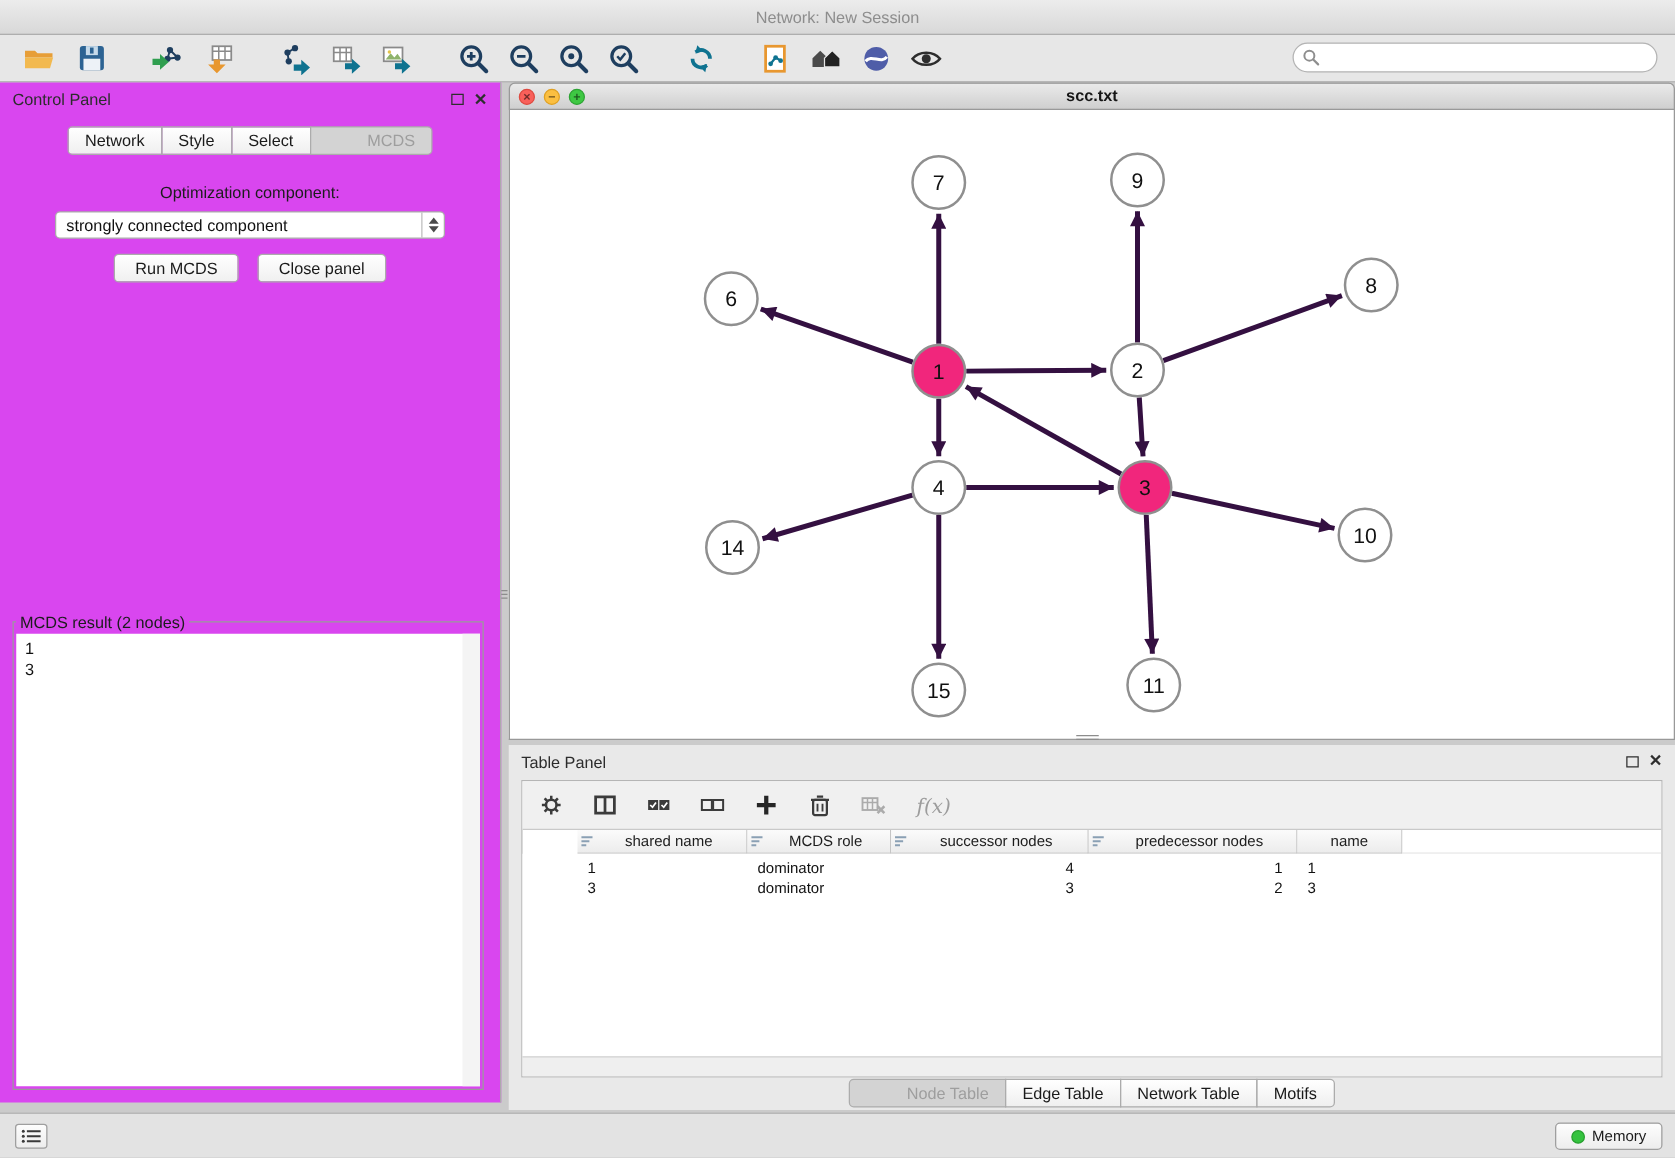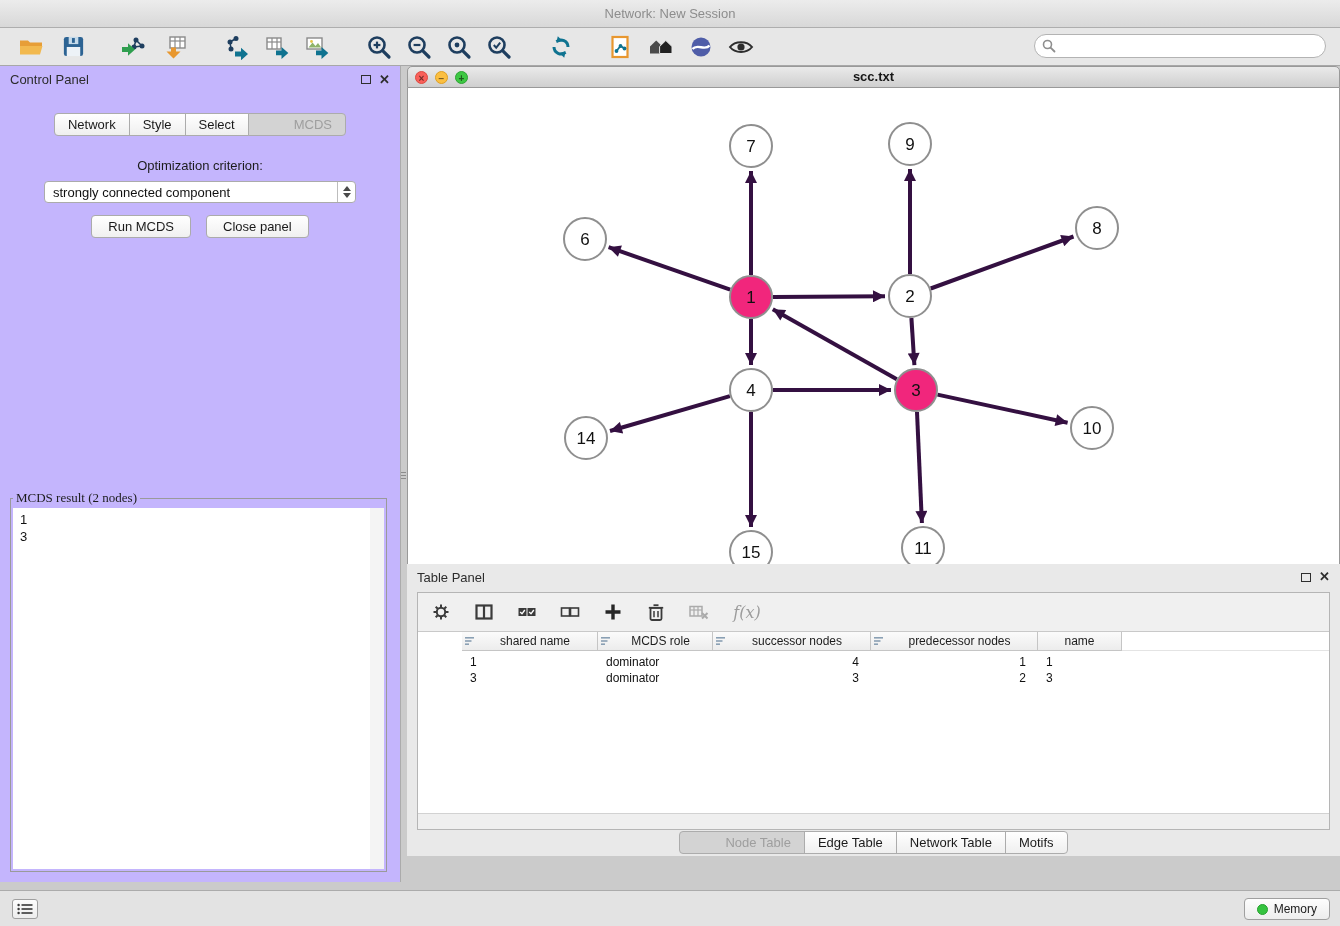--- a/index.html
+++ b/index.html
@@ -12,42 +12,42 @@
 
   
   .toolbar{position:absolute;left:0;top:28px;width:100%;height:38px;background:#e7e7e7;border-bottom:1px solid #a8a8a8;display:flex;align-items:center;padding-left:14px;box-sizing:border-box;}
   .tb-btn{width:34px;height:32px;display:flex;align-items:center;justify-content:center;background:transparent;border:none;padding:0;cursor:pointer;}
   .g2{margin-left:26px;} .g3{margin-left:28px;} .g4{margin-left:28px;} .g5{margin-left:28px;} .g6{margin-left:26px;}
   .searchbox{position:absolute;right:14px;top:6px;width:292px;height:24px;}
   .searchbox input{width:100%;height:100%;box-sizing:border-box;border:1px solid #b3b3b3;border-radius:12px;background:#fff;padding:0 10px 0 26px;font-size:13px;font-family:"Liberation Sans",sans-serif;outline:none;}
   .searchbox .mag{position:absolute;left:8px;top:5px;}
 
   
-  .cpanel{position:absolute;left:0;top:66px;width:401px;height:816px;background:#c4b5fd;border-right:1px solid #ababab;box-sizing:border-box;}
+  .cpanel{position:absolute;left:0;top:66px;width:401px;height:816px;background:#d946ef;border-right:1px solid #ababab;box-sizing:border-box;}
   .cp-head{height:27px;display:flex;align-items:center;padding:0 10px;}
   .cp-title{font-size:13px;color:#2c2c2c;flex:1;}
   .winbtns{display:flex;align-items:center;gap:8px;}
   .float-btn{width:10px;height:9px;border:1.6px solid #2e2e2e;display:inline-block;background:transparent;padding:0;cursor:pointer;}
   .close-btn{font-size:13px;font-weight:bold;color:#2e2e2e;background:none;border:none;padding:0;line-height:12px;cursor:pointer;}
-  .seg-row{text-align:center;margin-top:20px;}
+  .seg-row{text-align:center;margin-top:8px;}
   .seg-tabs{display:inline-flex;}
   .seg{border:1px solid #acacac;background:linear-gradient(#ffffff,#efefef);padding:3px 13px;font-size:13px;color:#1a1a1a;margin-left:-1px;cursor:pointer;font-family:"Liberation Sans",sans-serif;}
   .seg.first{border-radius:4px 0 0 4px;margin-left:0;}
   .seg.last{border-radius:0 4px 4px 0;}
   .seg.active{background:#d3d3d3;color:#9e9e9e;padding-left:45px;}
   .opt-label{text-align:center;font-size:13px;color:#1c1c1c;margin-top:22px;}
   .dropdown{margin:8px auto 0 auto;width:312px;height:22px;background:#fff;border:1px solid #ababab;border-radius:4px;display:flex;align-items:center;box-sizing:border-box;cursor:pointer;}
   .dropdown .val{flex:1;font-size:13px;color:#111;padding-left:8px;}
   .stepper{width:17px;align-self:stretch;border-left:1px solid #bdbdbd;display:flex;flex-direction:column;align-items:center;justify-content:center;gap:2px;}
   .tri-up{width:0;height:0;border-left:4px solid transparent;border-right:4px solid transparent;border-bottom:5px solid #4a4a4a;}
   .tri-dn{width:0;height:0;border-left:4px solid transparent;border-right:4px solid transparent;border-top:5px solid #4a4a4a;}
   .btn-row{text-align:center;margin-top:12px;display:flex;justify-content:center;gap:15px;}
   .mac-btn{border:1px solid #ababab;background:linear-gradient(#ffffff,#f0f0f0);border-radius:4px;padding:3px 16px;font-size:13px;color:#1a1a1a;cursor:pointer;font-family:"Liberation Sans",sans-serif;}
   .result-box{position:absolute;left:10px;right:13px;top:424px;height:382px;border:1px solid #9a9a9a;margin:0;padding:2px;box-sizing:border-box;background:transparent;}
-  .result-box legend{font-size:13px;color:#1c1c1c;padding:0 3px;font-family:Liberation Serif, serif;}
+  .result-box legend{font-size:13px;color:#1c1c1c;padding:0 3px;}
   .result-inner{background:#fff;width:100%;height:100%;box-sizing:border-box;padding:3px 7px;overflow:hidden;border-right:14px solid #f4f4f4;}
   .result-line{font-size:13px;color:#111;line-height:17px;}
 
   
   .netwin{position:absolute;left:407px;top:66px;width:933px;height:526px;}
   .net-titlebar{height:22px;background:linear-gradient(#eaeaea,#cfcfcf);border:1px solid #999;border-radius:5px 5px 0 0;position:relative;box-sizing:border-box;}
   .net-title{text-align:center;line-height:20px;font-size:13px;font-weight:bold;color:#161616;}
   .lights{position:absolute;left:7px;top:4px;display:flex;gap:7px;}
   .light{width:13px;height:13px;border-radius:50%;font-size:10px;font-weight:bold;color:rgba(0,0,0,0.55);text-align:center;line-height:13px;padding:0;border:1px solid transparent;cursor:pointer;box-sizing:border-box;}
   .light.red{background:#f9605a;border-color:#dd4a40;}
@@ -55,21 +55,21 @@
   .light.green{background:#3ec843;border-color:#2da334;}
   .net-canvas{position:absolute;left:0;top:22px;right:0;bottom:0;background:#fff;border:1px solid #999;border-top:none;box-sizing:border-box;}
 
   
   .vgrip{position:absolute;left:400px;top:458px;width:7px;height:34px;display:flex;flex-direction:column;justify-content:center;gap:2px;align-items:center;cursor:col-resize;}
   .vgrip i{display:block;width:5px;height:1px;background:#8d8d8d;}
   .hgrip{position:absolute;left:858px;top:586px;width:24px;height:7px;display:flex;justify-content:center;align-items:center;gap:2px;flex-direction:column;cursor:row-resize;}
   .hgrip i{display:block;width:18px;height:1px;background:#8d8d8d;}
 
   
-  .tpanel{position:absolute;left:407px;top:564px;width:933px;height:292px;background:#e9e9e9;box-sizing:border-box;}
+  .tpanel{position:absolute;left:407px;top:596px;width:933px;height:292px;background:#e9e9e9;box-sizing:border-box;}
   .tp-head{height:26px;display:flex;align-items:center;padding:0 10px;}
   .tp-title{font-size:13px;color:#2c2c2c;flex:1;}
   .tp-box{position:absolute;left:10px;right:10px;top:28px;bottom:26px;border:1px solid #b5b5b5;background:#fff;display:flex;flex-direction:column;}
   .tp-toolbar{height:38px;background:#f0f0f0;border-bottom:1px solid #c9c9c9;display:flex;align-items:center;padding-left:10px;gap:17px;}
   .tp-ic{width:26px;height:26px;display:flex;align-items:center;justify-content:center;background:none;border:none;padding:0;cursor:pointer;}
   .fx{font-family:"DejaVu Serif",serif;font-style:italic;font-size:16px;color:#9c9c9c;}
   .thead{display:flex;height:19px;}
   .th{display:flex;align-items:center;background:linear-gradient(#fbfbfb,#ececec);border-right:1px solid #c5c5c5;border-bottom:1px solid #c5c5c5;box-sizing:border-box;font-size:12px;color:#1c1c1c;padding:0 3px;cursor:pointer;}
   .th span{flex:1;text-align:center;}
   .th-filler{flex:1;background:#fff;border-bottom:1px solid #e4e4e4;}
@@ -243,21 +243,21 @@
     </span>
   </div>
   <div class="seg-row">
     <div class="seg-tabs">
       <button class="seg first">Network</button>
       <button class="seg">Style</button>
       <button class="seg">Select</button>
       <button class="seg last active">MCDS</button>
     </div>
   </div>
-  <div class="opt-label">Optimization criterion:</div>
+  <div class="opt-label">Optimization component:</div>
   <div class="dropdown">
     <span class="val">strongly connected component</span>
     <span class="stepper">
         <i class="tri-up"></i>
         <i class="tri-dn"></i>
       </span>
   </div>
   <div class="btn-row">
     <button class="mac-btn">Run MCDS</button>
     <button class="mac-btn">Close panel</button>

